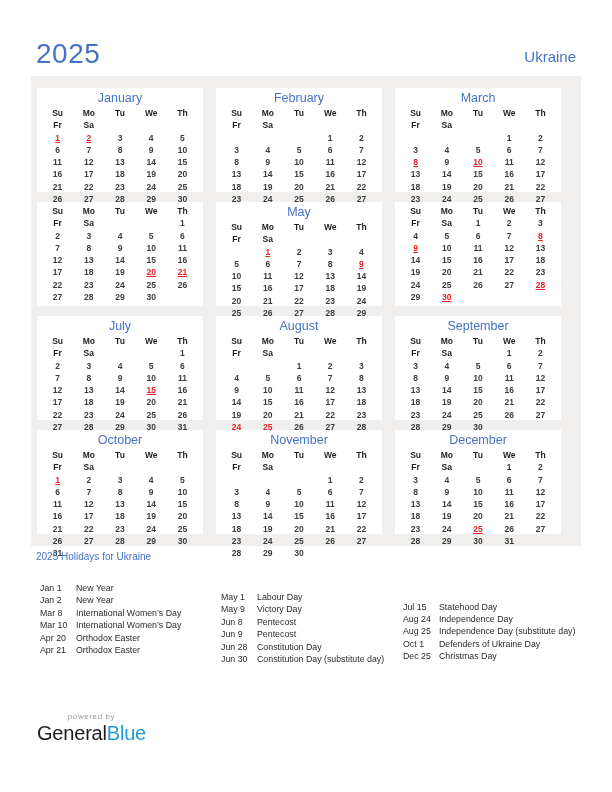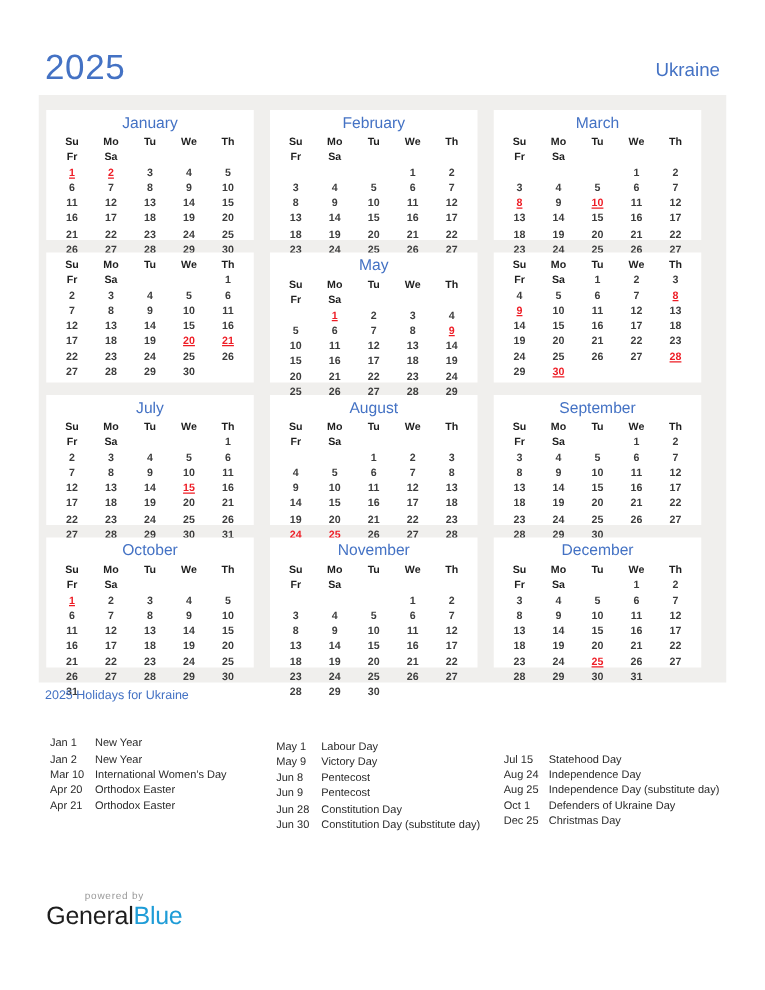--- a/index.html
+++ b/index.html
@@ -644,20 +644,21 @@
         </div>
       </div>
     </div>
 </div>
 
 <div class="holidays-title">2025 Holidays for Ukraine</div>
 <div class="holiday-columns">
     <div class="holiday-col" style="margin-top: 0px;">
       <div class="holiday-row"><span class="holiday-date">Jan 1</span><span>New Year</span></div>
       <div class="holiday-row"><span class="holiday-date">Jan 2</span><span>New Year</span></div>
+      <div class="holiday-row"><span class="holiday-date">Mar 8</span><span>International Women’s Day</span></div>
       <div class="holiday-row"><span class="holiday-date">Mar 10</span><span>International Women’s Day</span></div>
       <div class="holiday-row"><span class="holiday-date">Apr 20</span><span>Orthodox Easter</span></div>
       <div class="holiday-row"><span class="holiday-date">Apr 21</span><span>Orthodox Easter</span></div>
     </div>
     <div class="holiday-col" style="margin-top: 18px;">
       <div class="holiday-row"><span class="holiday-date">May 1</span><span>Labour Day</span></div>
       <div class="holiday-row"><span class="holiday-date">May 9</span><span>Victory Day</span></div>
       <div class="holiday-row"><span class="holiday-date">Jun 8</span><span>Pentecost</span></div>
       <div class="holiday-row"><span class="holiday-date">Jun 9</span><span>Pentecost</span></div>
       <div class="holiday-row"><span class="holiday-date">Jun 28</span><span>Constitution Day</span></div>

